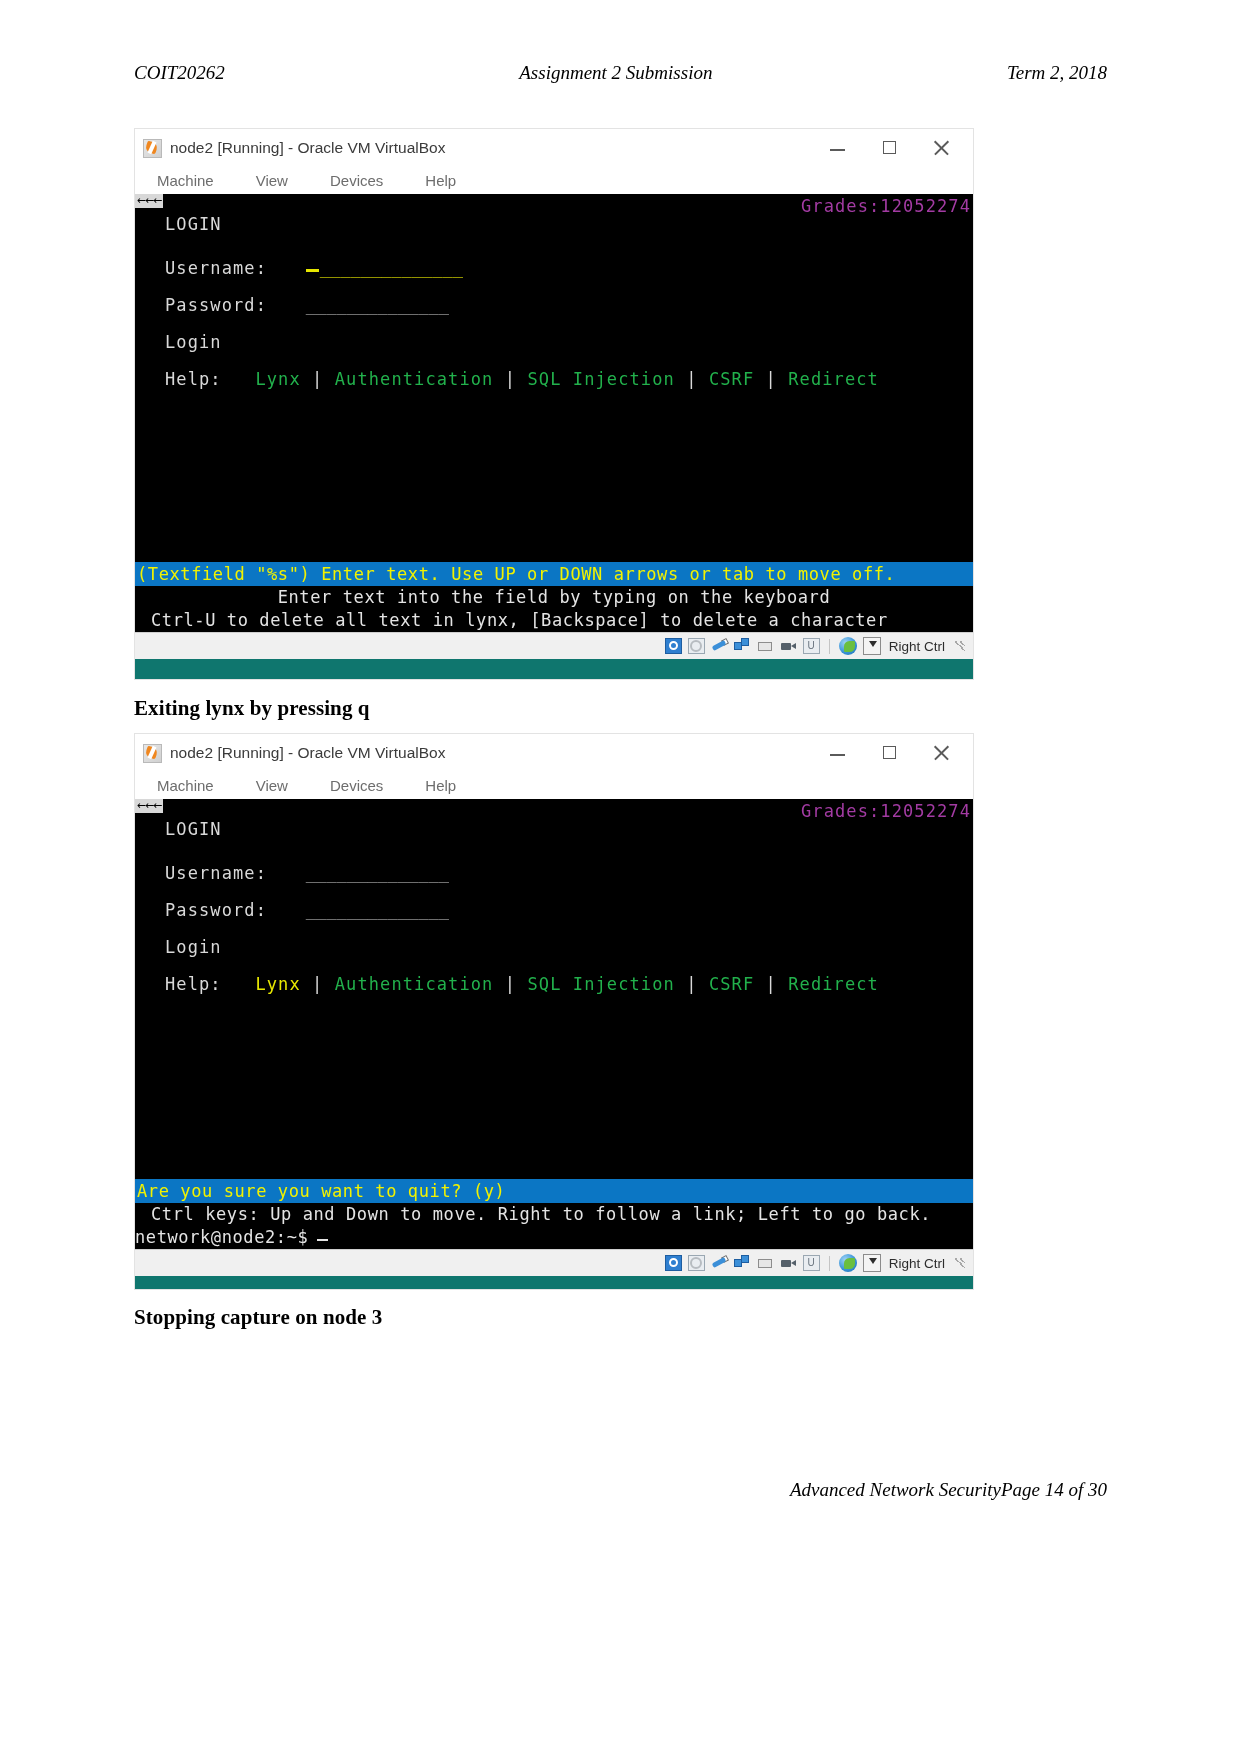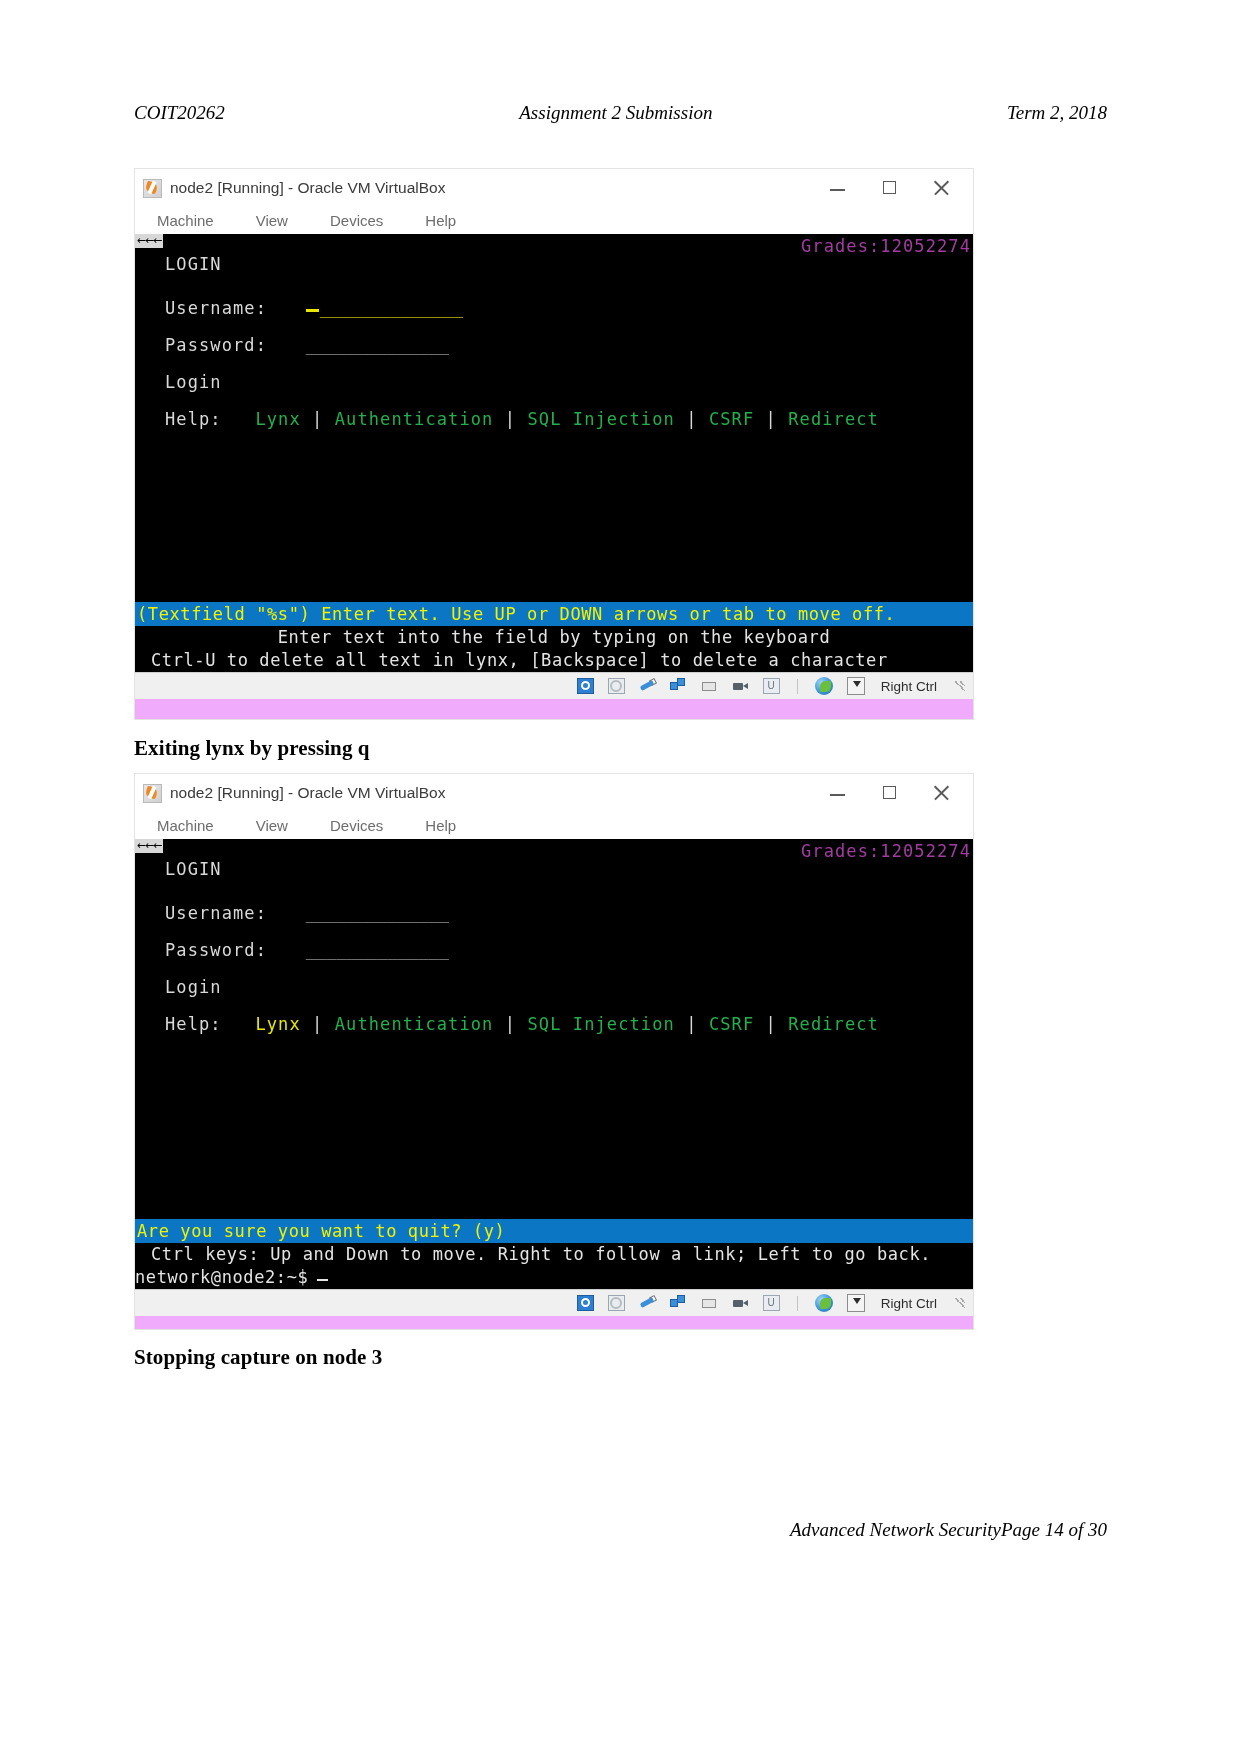--- a/index.html
+++ b/index.html
@@ -11,21 +11,20 @@
     width: 1241px;
     height: 1754px;
     font-family: "Liberation Serif", serif;
     position: relative;
     overflow: hidden;
   }
   .page {
     position: absolute;
     inset: 0;
     padding: 8px;
-    margin-top: 40px;
   }
 
   
   .doc-header {
     position: absolute;
     top: 62px;
     left: 134px;
     right: 134px;
     display: flex;
     align-items: baseline;
@@ -58,21 +57,21 @@
     letter-spacing: .1px;
   }
   #caption-1 { top: 696px; }
   #caption-2 { top: 1305px; }
 
   
   .vbox-window {
     position: absolute;
     left: 134px;
     width: 840px;
-    background: #f0abfc;
+    background: #0f766e;
     border: 1px solid #e3e3e3;
     box-sizing: border-box;
   }
   #vbox-window-1 { top: 128px;  height: 552px; }
   #vbox-window-2 { top: 733px;  height: 557px; }
 
   .vbox-titlebar {
     height: 38px;
     display: flex;
     align-items: center;
@@ -262,21 +261,21 @@
   }
 
   
   .vbox-statusbar {
     height: 26px;
     background: #f0f0f0;
     border-top: 1px solid #cfcfcf;
     display: flex;
     align-items: center;
     justify-content: flex-end;
-    gap: 14px;
+    gap: 6px;
     padding-right: 8px;
     font-family: "Liberation Sans", sans-serif;
     font-size: 13.5px;
     color: #2d2d2d;
   }
   .sb-icon {
     width: 17px; height: 16px;
     position: relative;
     flex: 0 0 auto;
   }

